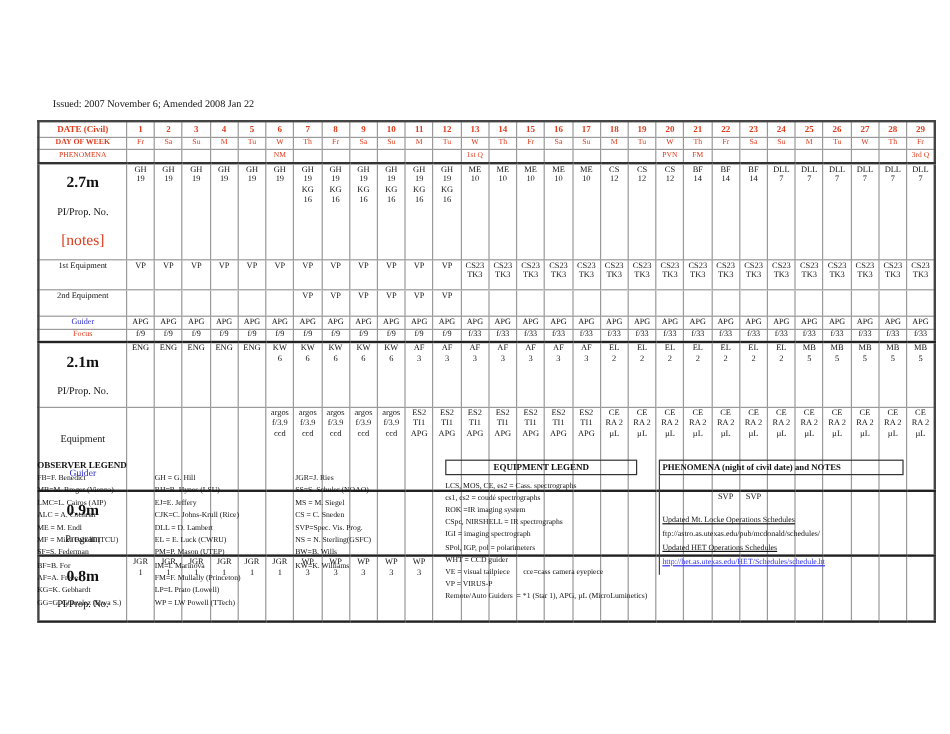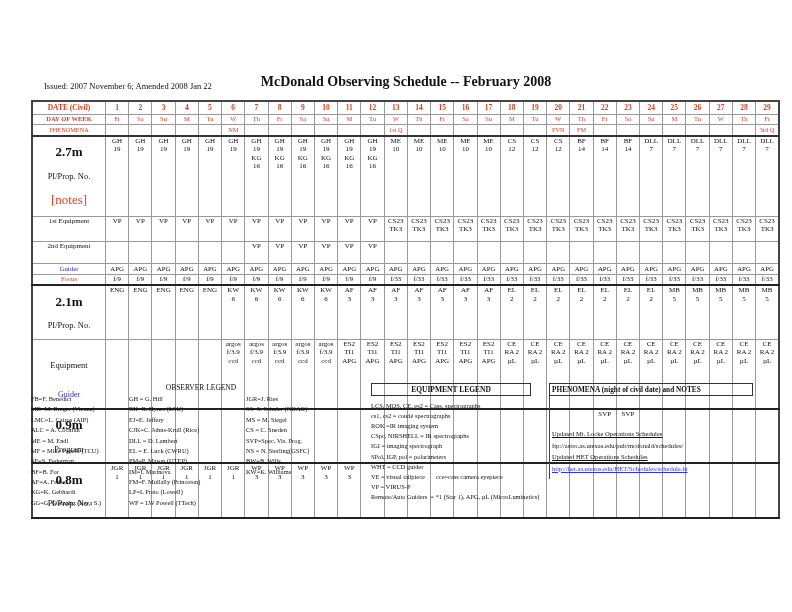--- a/index.html
+++ b/index.html
@@ -42,21 +42,21 @@
   .sub  { font-size:8.5px; margin-top:3px; }
   .notes-red { font-size:13px; color:var(--red); margin-top:2px; }
   .eq-lbl { font-size:8.5px;margin-top:12px; }
   .blue { color:var(--blue); }
   .redt { color:var(--red); }
   .g27  { font-size:7.5px; }
   .guider-gap { margin-top:11px; font-size:8px; }
 
   .legends { position:absolute; left:31px; top:383px; width:748px; display:flex; }
   .obs { width:340px; }
-  .obs-title { font-size:7.5px; font-weight:normal;text-align:center; }
+  .obs-title { font-size:7.5px; font-weight:bold; }
   .obs-cols { display:flex; margin-top:2px; }
   .obs-cols .oc { font-size:6.4px; line-height:1.62; white-space:nowrap; }
   .oc1 { width:98px; } .oc2 { width:117px; } .oc3 { width:120px; }
 
   .eqp { width:178px; }
   .eqp-title { border:1px solid #333; font-weight:bold; font-size:7.5px; text-align:center; width:158px; padding:1px 0; }
   .eqp-lines { margin-top:5px; font-size:6.4px; line-height:1.58; white-space:pre; }
   .eqp-lines div { white-space:pre; }
 
   .notesp { width:204px; position:relative; }
@@ -65,21 +65,20 @@
   .notes-body { margin-top:32px; padding-left:3px; font-size:6.6px; line-height:1.75; white-space:nowrap; }
   .u { text-decoration:underline; }
   .link { color:var(--link); }
 </style>
 </head>
 <body>
 
 <div class="page">
 
   <div class="issued">Issued: 2007 November 6; Amended 2008 Jan 22</div>
-  <div class="title">McDonald Observing Schedule -- February 2008</div>
 
   <table class="sched">
     <tbody>
       <tr class="r-date">
         <td class="lbl redt date-lbl">DATE (Civil)</td>
       <td>1</td>
           <td>2</td>
           <td class="sep">3</td>
           <td>4</td>
           <td>5</td>

